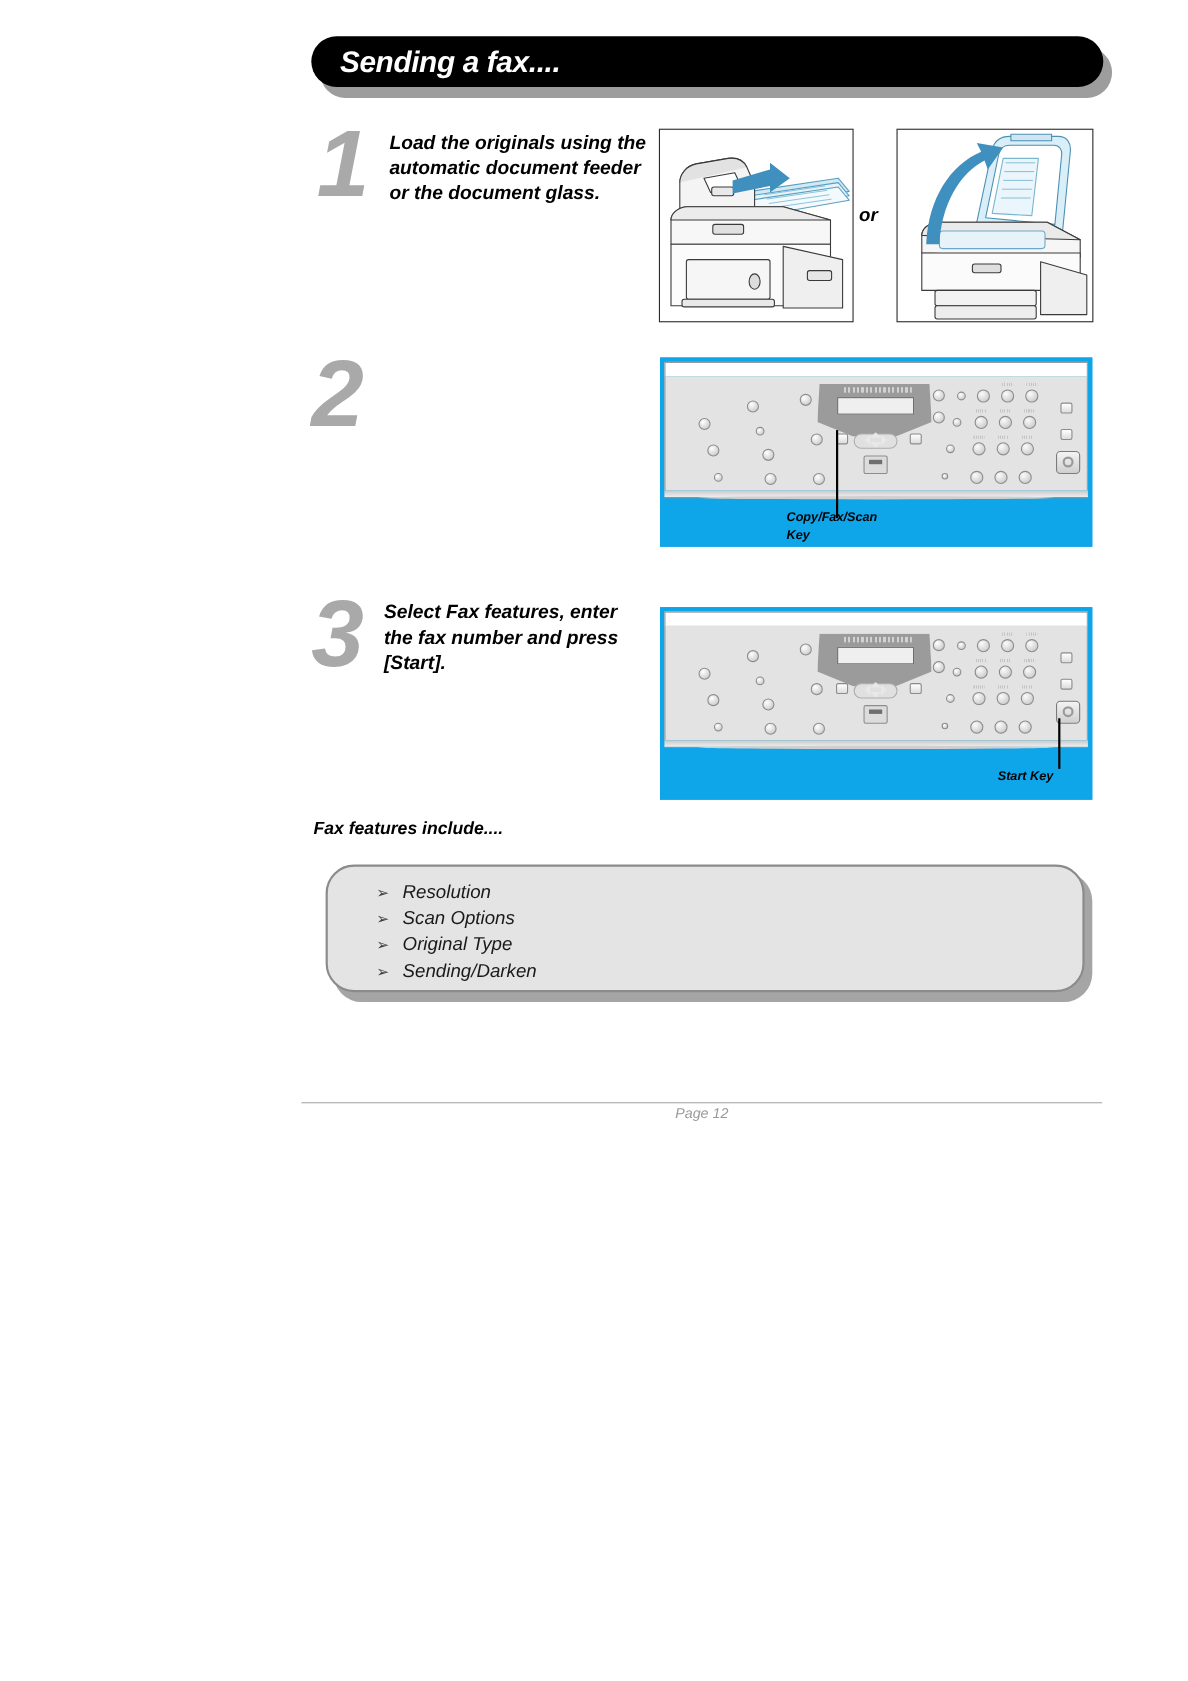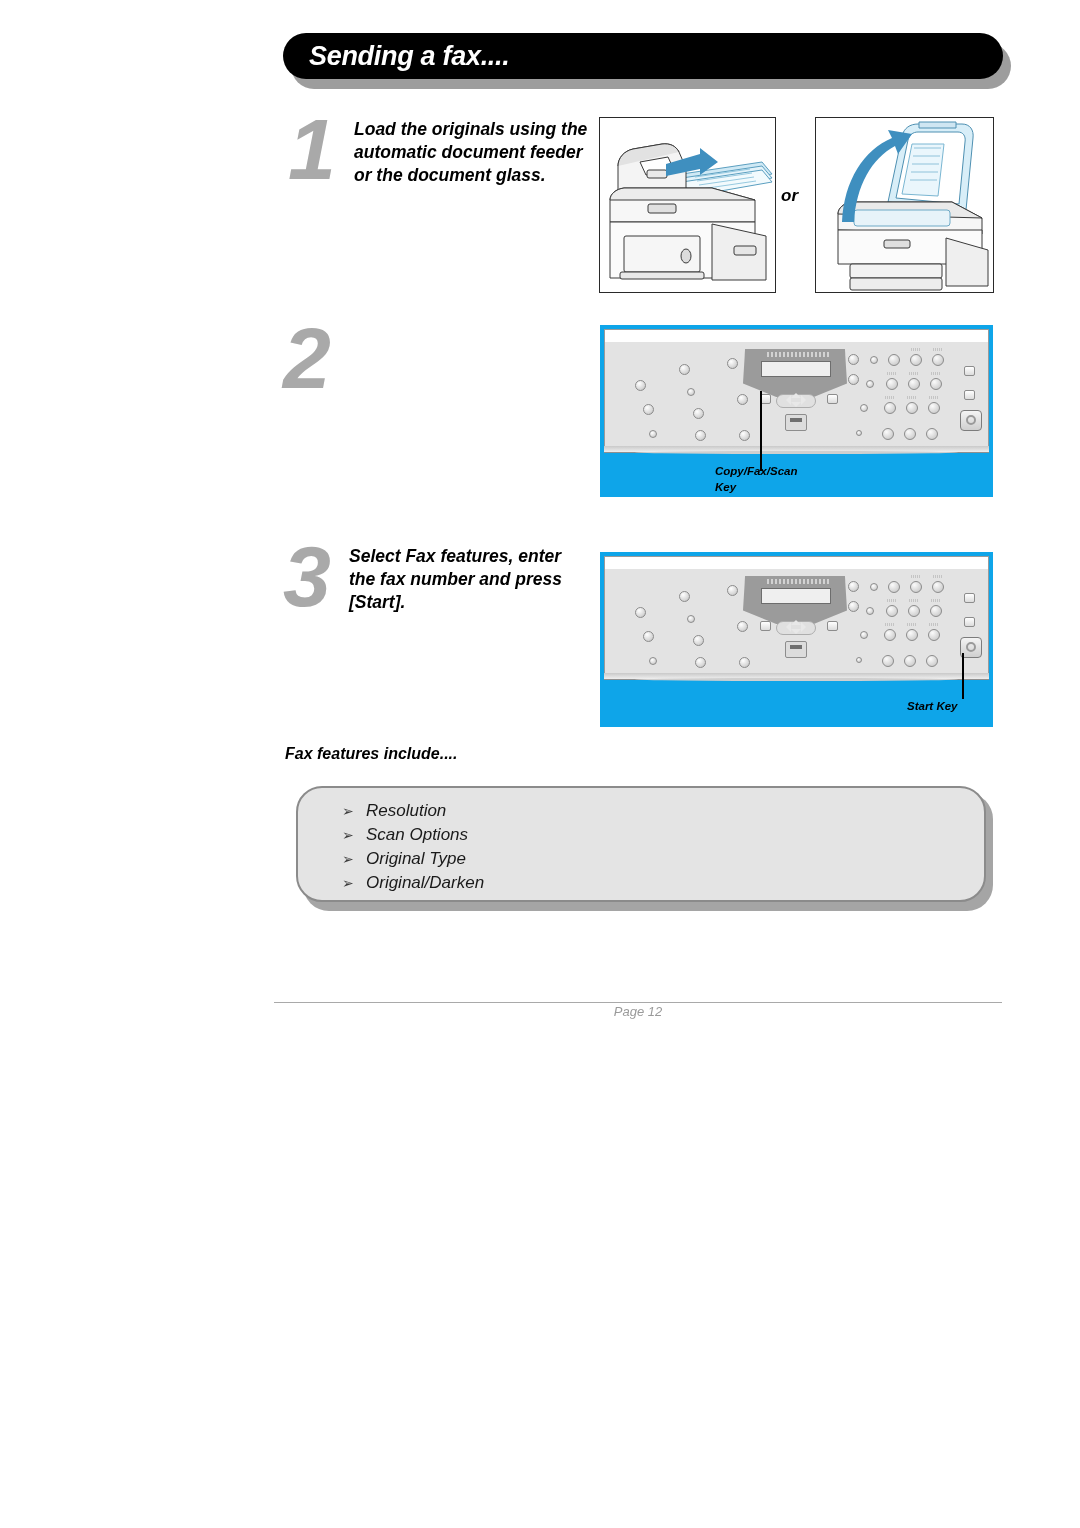--- a/index.html
+++ b/index.html
@@ -625,19 +625,19 @@
     <li>
       <span class="bullet-arrow">➢</span>
       <span>Scan Options</span>
     </li>
     <li>
       <span class="bullet-arrow">➢</span>
       <span>Original Type</span>
     </li>
     <li>
       <span class="bullet-arrow">➢</span>
-      <span>Original/Darken</span>
+      <span>Sending/Darken</span>
     </li>
   </ul>
 </div>
 
 <div id="footer-rule"></div>
 <div id="footer-page">Page 12</div>
 
 </body></html>

